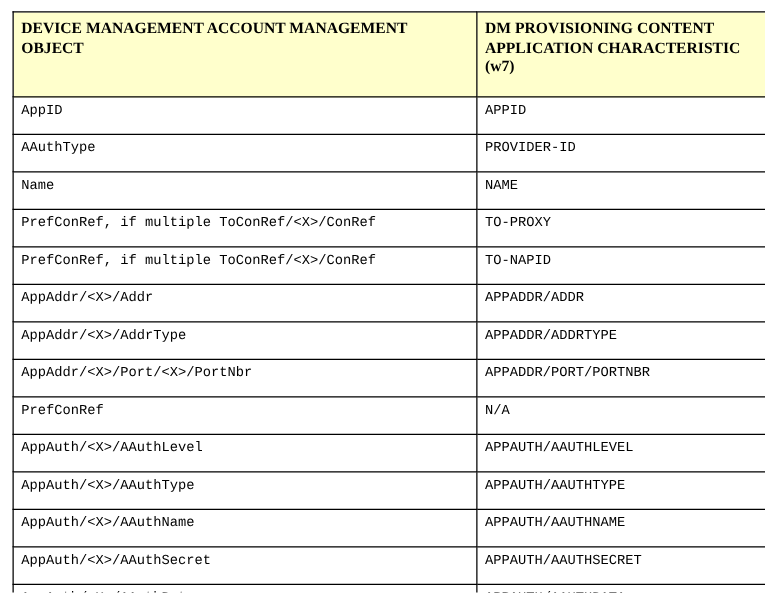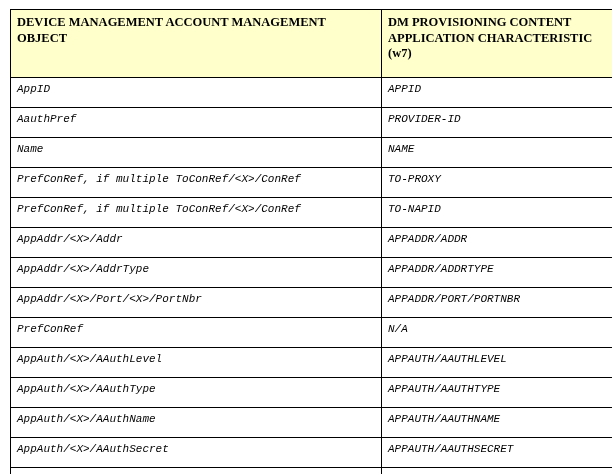--- a/index.html
+++ b/index.html
@@ -45,21 +45,20 @@
     height: 56px;
     vertical-align: top;
   }
   th.col-left { width: 358px; }
   th.col-right { width: 221px; }
   tbody td {
     font-family: "Liberation Mono", monospace;
     font-size: 11px;
     line-height: 1.2;
     height: 18px;
-    font-style: italic;
   }
   tbody tr td:first-child { width: 358px; }
   tbody tr td:last-child { width: 221px; }
 </style>
 </head>
 <body>
 
 <div class="page">
   <table class="mapping-table">
     <thead>
@@ -67,21 +66,21 @@
         <th class="col-left">DEVICE MANAGEMENT ACCOUNT MANAGEMENT OBJECT</th>
         <th class="col-right">DM PROVISIONING CONTENT APPLICATION CHARACTERISTIC (w7)</th>
       </tr>
     </thead>
     <tbody>
       <tr>
         <td>AppID</td>
         <td>APPID</td>
       </tr>
       <tr>
-        <td>AauthPref</td>
+        <td>AAuthType</td>
         <td>PROVIDER-ID</td>
       </tr>
       <tr>
         <td>Name</td>
         <td>NAME</td>
       </tr>
       <tr>
         <td>PrefConRef, if multiple ToConRef/&lt;X&gt;/ConRef</td>
         <td>TO-PROXY</td>
       </tr>

